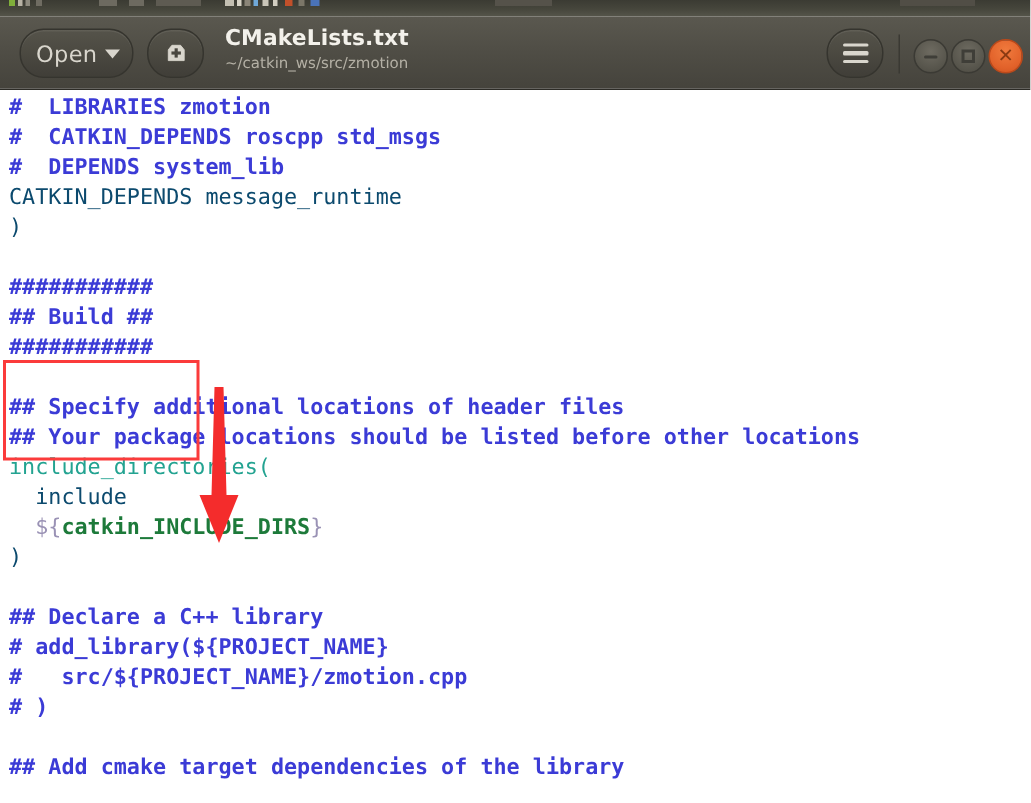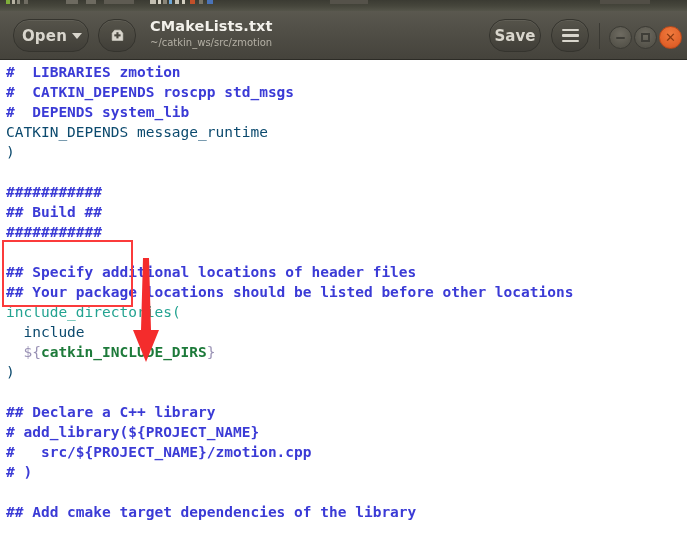--- a/index.html
+++ b/index.html
@@ -52,21 +52,20 @@
     box-sizing: border-box;
     background: linear-gradient(to bottom, #55534a 0%, #4a4840 55%, #403e38 100%);
     border: 1px solid #35342e;
     border-radius: 16px;
     color: #d9d6cd;
     font-family: "DejaVu Sans", sans-serif;
     display: flex;
     align-items: center;
     justify-content: center;
     box-shadow: inset 0 1px 0 rgba(255,255,255,0.07);
-    font-weight: bold;
   }
 
   #open-button {
     left: 13px; top: 8px;
     width: 76px; height: 33px;
     font-size: 15px;
     padding-left: 2px;
   }
   #open-button .lbl { letter-spacing: 0.2px; }
   #open-button .caret {
@@ -249,23 +248,20 @@
         <rect x="7.4" y="5.2" width="2.1" height="6.2" fill="#4a4840"></rect>
         <rect x="5.3" y="7.3" width="6.3" height="2.1" fill="#4a4840"></rect>
       </svg>
     </div>
 
     <div class="title-block">
       <span class="doc-title">CMakeLists.txt</span>
       <span class="doc-path">~/catkin_ws/src/zmotion</span>
     </div>
 
-    <div class="tb-btn" id="save-button">
-      <span>Save</span>
-    </div>
 
     <div class="tb-btn" id="menu-button">
       <span class="hamburger">
         <i></i>
           <i></i>
           <i></i>
       </span>
     </div>
 
     <div class="win-sep"></div>

